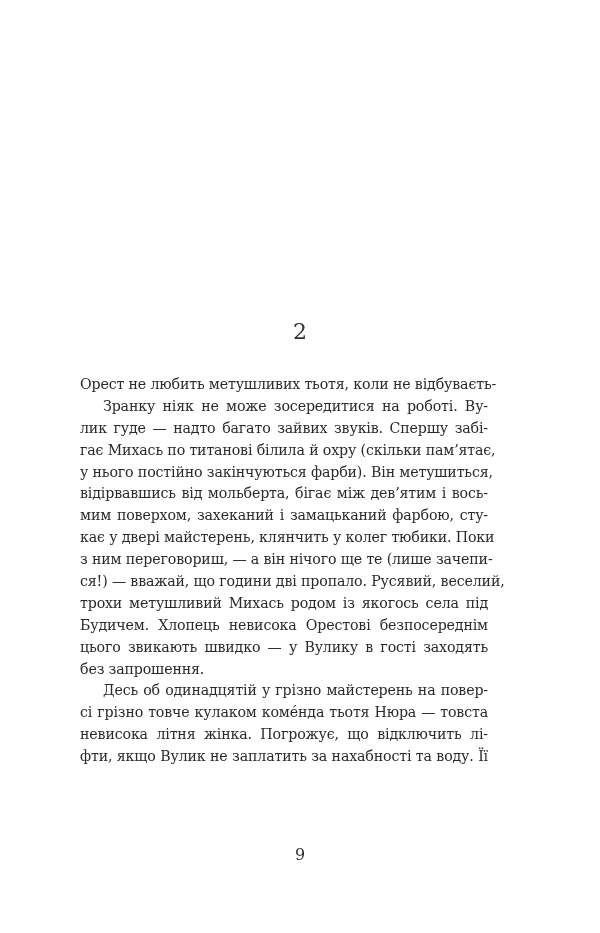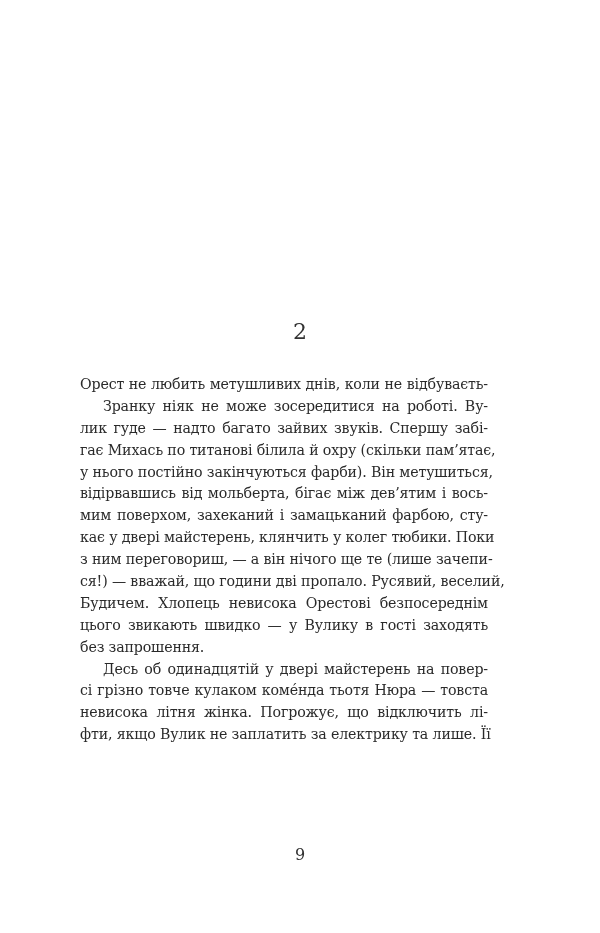--- a/index.html
+++ b/index.html
@@ -28,32 +28,33 @@
     position: absolute; left: 0; width: 600px; top: 845px;
     text-align: center; font-size: 16px; line-height: 20px; color: #333;
   }
 </style>
 </head>
 <body>
 
 <div class="chapter-number">2</div>
 
 <div class="body-text">
-  <span class="line">Орест не любить метушливих днів, коли не відбуваєть-</span>
+  <span class="line">Орест не любить метушливих тьотя, коли не відбуваєть-</span>
   <span class="line indent">Зранку ніяк не може зосередитися на роботі. Ву-</span>
   <span class="line">лик гуде — надто багато зайвих звуків. Спершу забі-</span>
   <span class="line">гає Михась по титанові білила й охру (скільки пам’ятає,</span>
   <span class="line">у нього постійно закінчуються фарби). Він метушиться,</span>
   <span class="line">відірвавшись від мольберта, бігає між дев’ятим і вось-</span>
   <span class="line">мим поверхом, захеканий і замацьканий фарбою, сту-</span>
   <span class="line">кає у двері майстерень, клянчить у колег тюбики. Поки</span>
   <span class="line">з ним переговориш, — а він нічого ще те (лише зачепи-</span>
   <span class="line">ся!) — вважай, що години дві пропало. Русявий, веселий,</span>
+  <span class="line">трохи метушливий Михась родом із якогось села під</span>
   <span class="line">Будичем. Хлопець невисока Орестові безпосереднім</span>
   <span class="line">цього звикають швидко — у Вулику в гості заходять</span>
   <span class="line last">без запрошення.</span>
-  <span class="line indent">Десь об одинадцятій у двері майстерень на повер-</span>
+  <span class="line indent">Десь об одинадцятій у грізно майстерень на повер-</span>
   <span class="line">сі грізно товче кулаком комéнда тьотя Нюра — товста</span>
   <span class="line">невисока літня жінка. Погрожує, що відключить лі-</span>
-  <span class="line">фти, якщо Вулик не заплатить за електрику та лише. Її</span>
+  <span class="line">фти, якщо Вулик не заплатить за нахабності та воду. Її</span>
 </div>
 
 <div class="page-number">9</div>
 
 </body></html>

